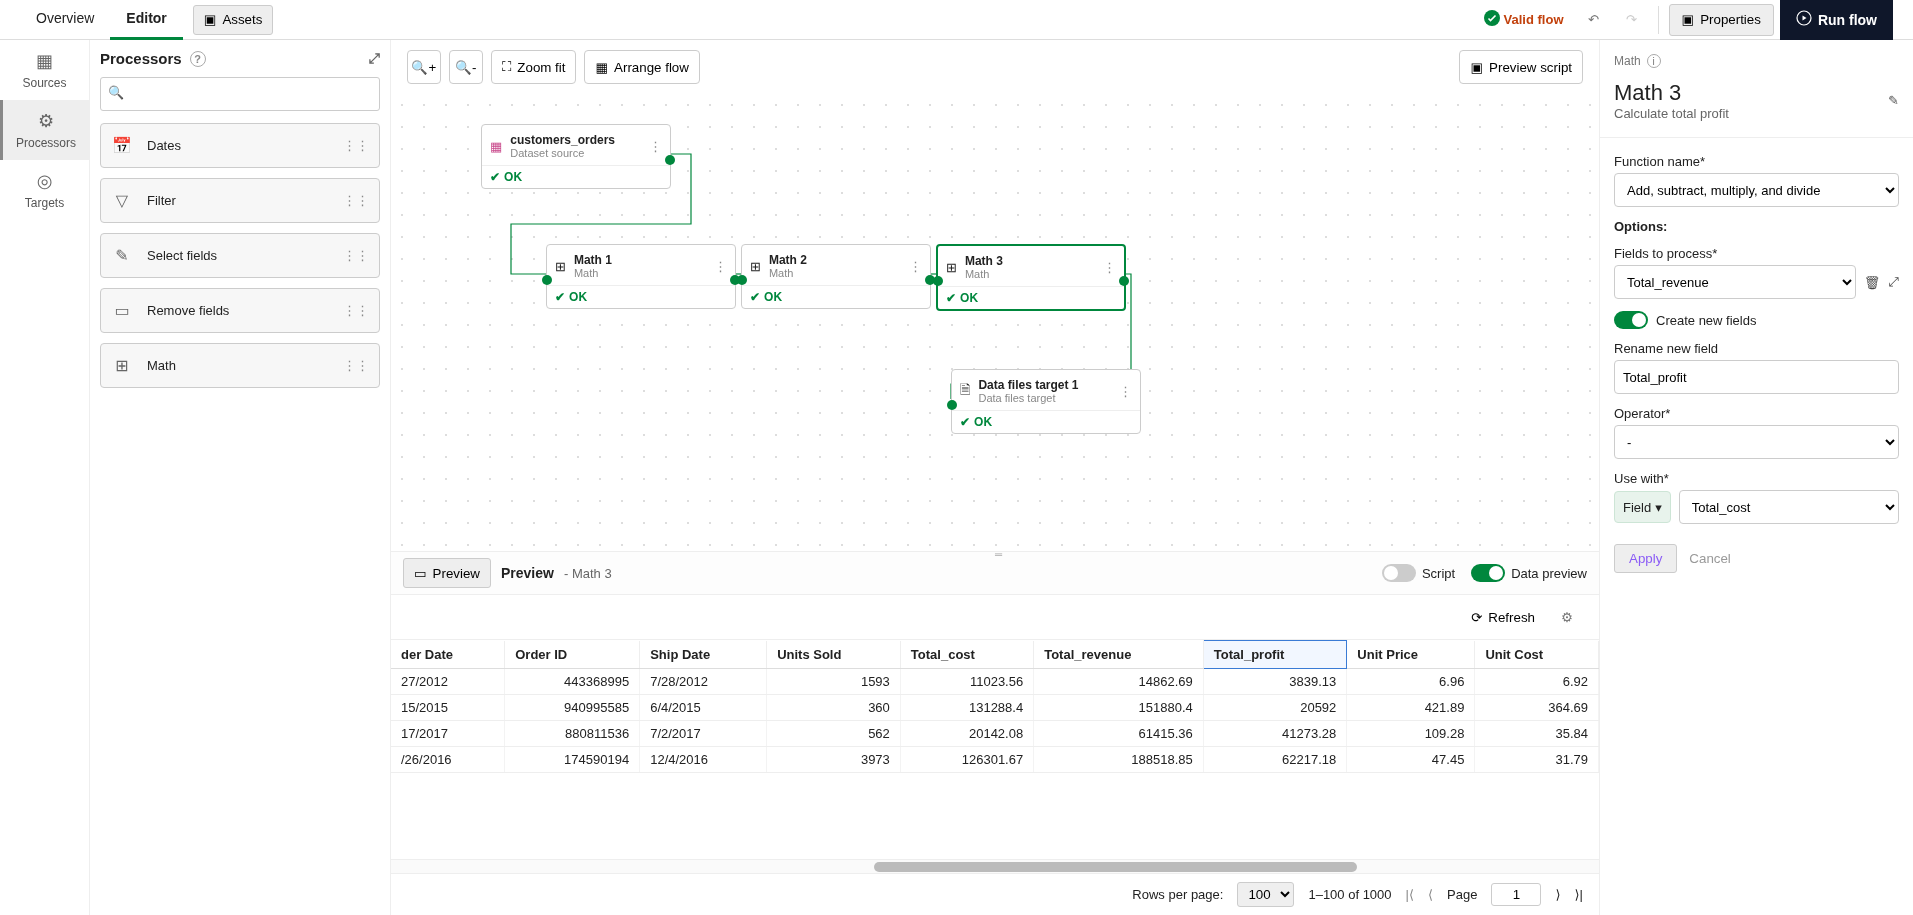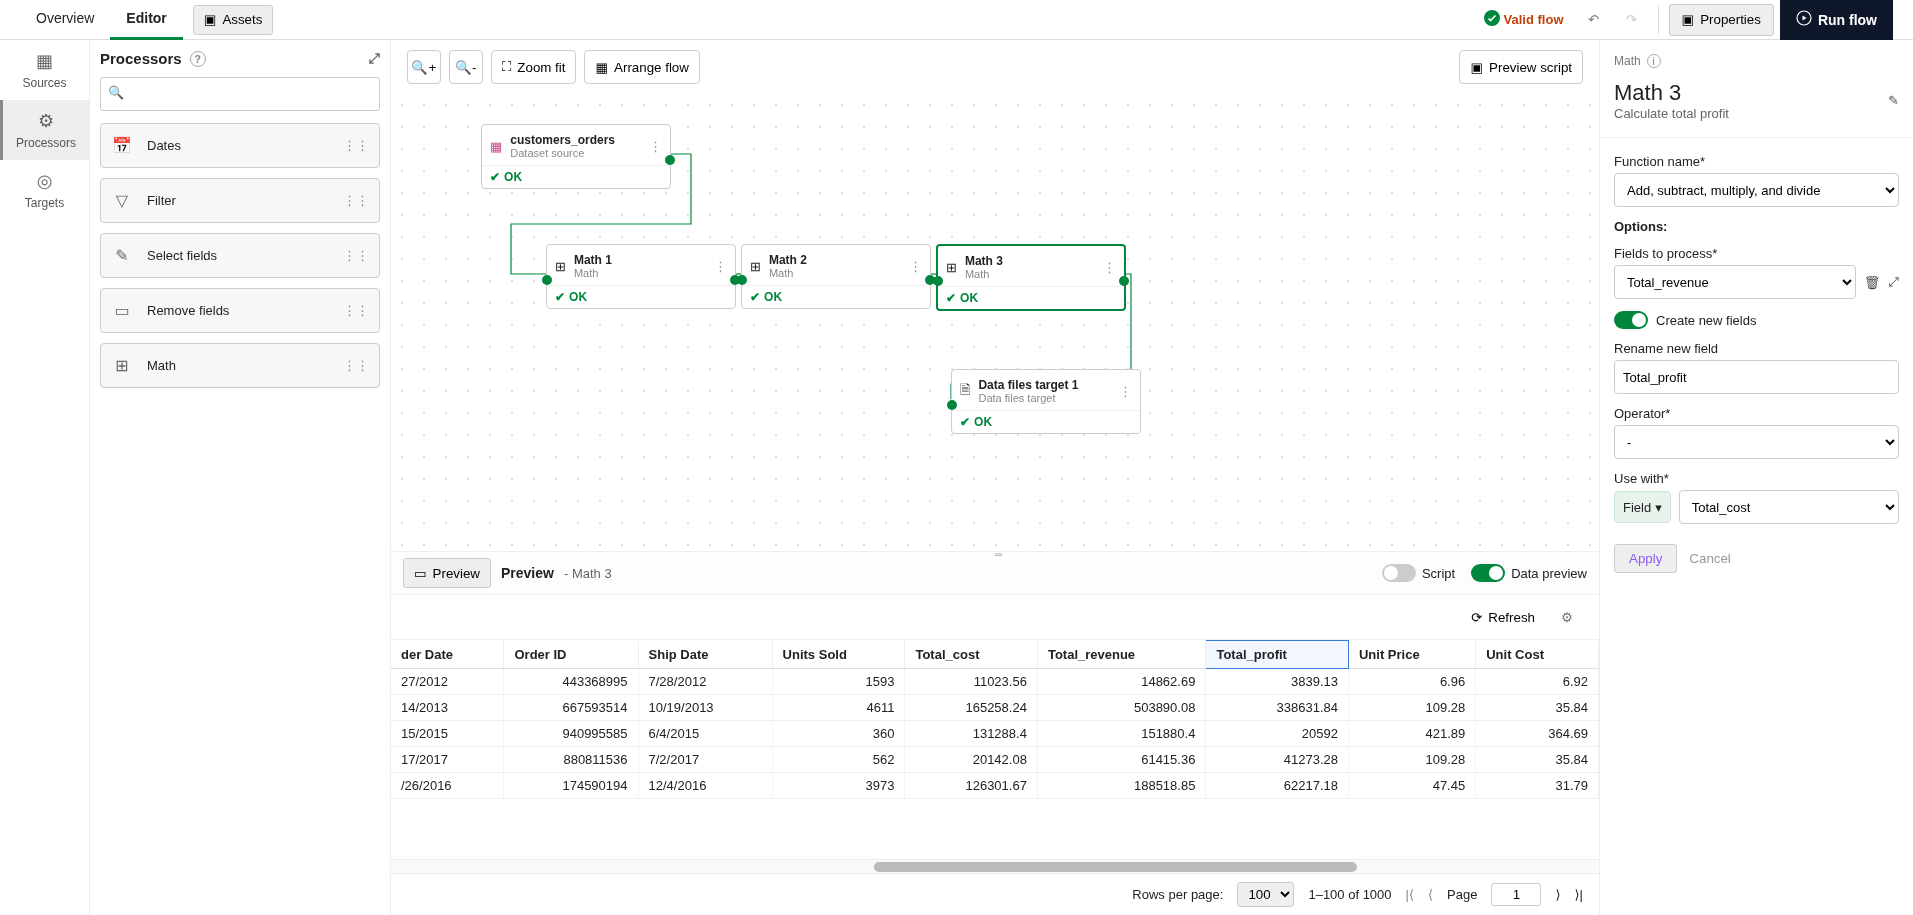--- a/index.html
+++ b/index.html
@@ -353,31 +353,20 @@
             <tr>
               <td>27/2012</td>
               <td class="num">443368995</td>
               <td>7/28/2012</td>
               <td class="num">1593</td>
               <td class="num">11023.56</td>
               <td class="num">14862.69</td>
               <td class="num">3839.13</td>
               <td class="num">6.96</td>
               <td class="num">6.92</td>
-            </tr>
-            <tr>
-              <td>14/2013</td>
-              <td class="num">667593514</td>
-              <td>10/19/2013</td>
-              <td class="num">4611</td>
-              <td class="num">165258.24</td>
-              <td class="num">503890.08</td>
-              <td class="num">338631.84</td>
-              <td class="num">109.28</td>
-              <td class="num">35.84</td>
             </tr>
             <tr>
               <td>15/2015</td>
               <td class="num">940995585</td>
               <td>6/4/2015</td>
               <td class="num">360</td>
               <td class="num">131288.4</td>
               <td class="num">151880.4</td>
               <td class="num">20592</td>
               <td class="num">421.89</td>

